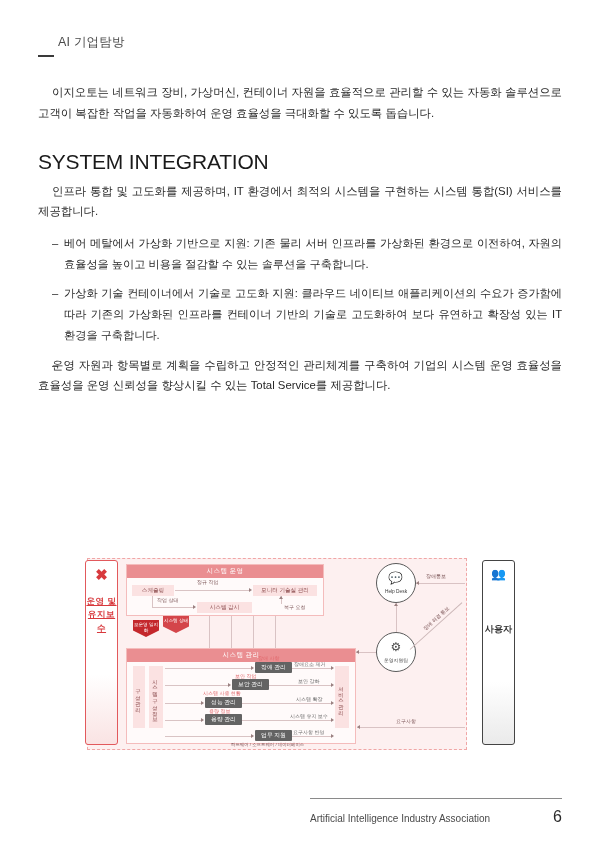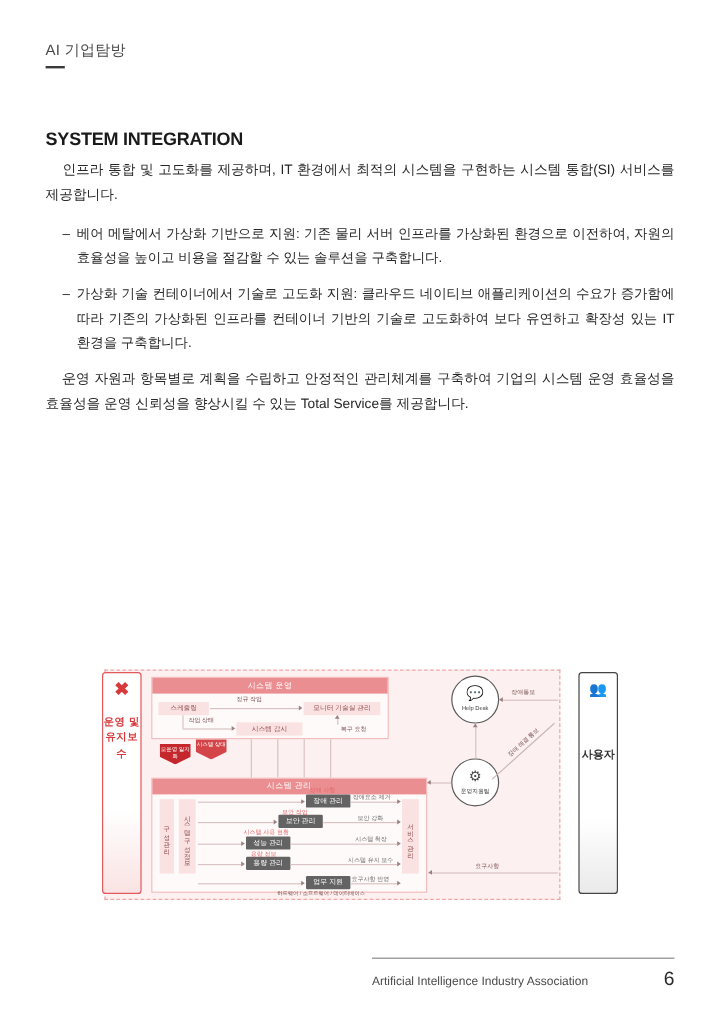--- a/index.html
+++ b/index.html
@@ -20,20 +20,21 @@
   .page-header {
     position: absolute;
     left: 38px;
     top: 34px;
   }
   .page-header .title {
     font-size: 12.5px;
     color: #4a4a4a;
     letter-spacing: .2px;
     white-space: nowrap;
+    margin-left: 20px;
   }
   .page-header .rule {
     width: 16px;
     height: 1.6px;
     background: #3a3a3a;
     margin-top: 4px;
   }
 
   
   .content {
@@ -48,22 +49,22 @@
     font-size: 11.4px;
     line-height: 1.82;
     text-align: justify;
     text-indent: 14px;
     color: #272727;
     word-break: keep-all;
   }
 
   h2.section-title {
     margin: 26px 0 7px 0;
-    font-size: 15px;
-    font-weight: bold;
+    font-size: 21px;
+    font-weight: normal;
     letter-spacing: -0.2px;
     color: #1a1a1a;
   }
 
   ul.bullets {
     list-style: none;
     margin: 11px 0 0 0;
     padding: 0;
   }
   ul.bullets li {
@@ -129,20 +130,21 @@
     position: absolute;
     top: 34px;
     left: 0;
     width: 100%;
     text-align: center;
     font-size: 8.6px;
     font-weight: bold;
     color: #d8393d;
     line-height: 1.55;
     letter-spacing: .5px;
+    text-decoration: underline;
   }
 
   
   .panel-user {
     position: absolute;
     right: 0px;
     top: 6px;
     width: 33px;
     height: 185px;
     border: 1.4px solid #444;
@@ -339,20 +341,21 @@
 </head>
 <body>
 
 <div class="page-header">
   <div class="title">AI 기업탐방</div>
   <div class="rule"></div>
 </div>
 
 <div class="content">
 
+  <p class="body-para">이지오토는 네트워크 장비, 가상머신, 컨테이너 자원을 효율적으로 관리할 수 있는 자동화 솔루션으로 고객이 복잡한 작업을 자동화하여 운영 효율성을 극대화할 수 있도록 돕습니다.</p>
 
   <h2 class="section-title">SYSTEM INTEGRATION</h2>
   <p class="body-para">인프라 통합 및 고도화를 제공하며, IT 환경에서 최적의 시스템을 구현하는 시스템 통합(SI) 서비스를 제공합니다.</p>
 
   <ul class="bullets">
     <li>
       <span class="dash">–</span>
       <span>베어 메탈에서 가상화 기반으로 지원: 기존 물리 서버 인프라를 가상화된 환경으로 이전하여, 자원의 효율성을 높이고 비용을 절감할 수 있는 솔루션을 구축합니다.</span>
     </li>
     <li>

